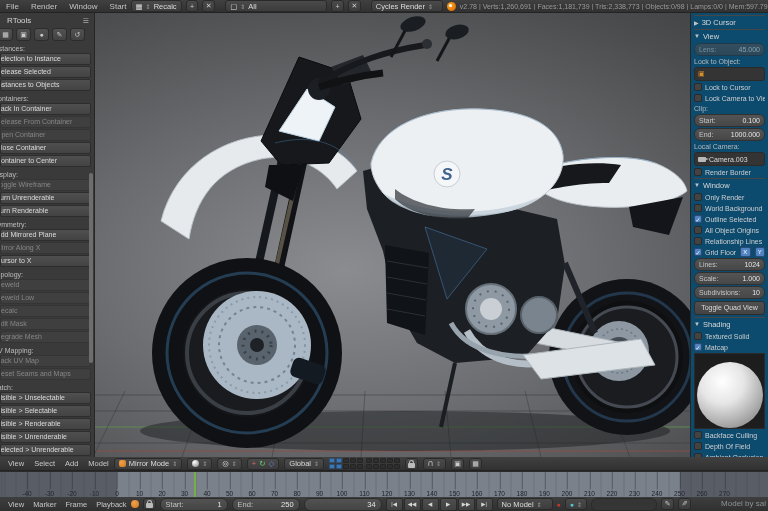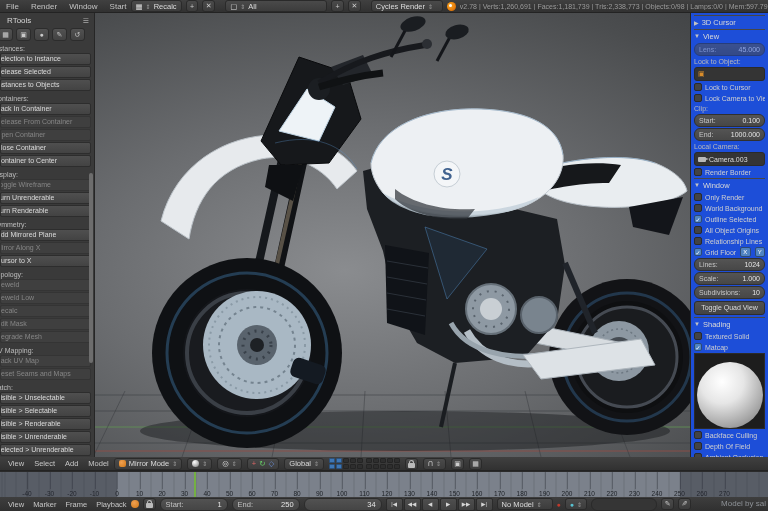--- a/index.html
+++ b/index.html
@@ -35,21 +35,21 @@
   .ts-btn{height:10px;line-height:10px;background:linear-gradient(#4f4f4f,#434343);border:1px solid #2d2d2d;
           border-radius:2px;font-size:7px;color:#dcdcdc;margin-bottom:1px;padding:0 2px;
           white-space:nowrap;overflow:hidden;text-indent:-7px;}
   .ts-btn.disabled{background:#3f3f3f;color:#868686;border-color:#343434;}
   #ts-scroll{position:absolute;right:1px;top:160px;width:4px;height:190px;background:#6d6d6d;border-radius:2px;}
   
   #viewport{position:absolute;left:95px;top:13px;width:595px;height:444px;overflow:hidden;
             background:radial-gradient(ellipse 120% 95% at 42% 58%, #8a8c8f 0%, #6b6d70 35%, #4b4d4f 68%, #323436 100%);}
   #viewport svg{position:absolute;left:0;top:0;}
   
-  #sidebar{position:absolute;left:690px;top:13px;width:78px;height:444px;background:#1d4ed8;
+  #sidebar{position:absolute;left:690px;top:13px;width:78px;height:444px;background:#0c4a6e;
            border-left:1px solid #262626;box-sizing:border-box;padding:1px 3px;overflow:hidden;font-size:7px;}
   .sb-header{height:12px;display:flex;align-items:center;gap:3px;color:#d8d8d8;font-size:7.5px;
              border-top:1px solid #464646;margin-top:1px;}
   .sb-header .arrow{font-size:6px;color:#c2c2c2;}
   .sb-label{color:#b9b9b9;height:9px;line-height:9px;white-space:nowrap;overflow:hidden;}
   .sb-field{display:flex;justify-content:space-between;align-items:center;height:11px;margin:1px 0;
             background:linear-gradient(#545454,#474747);border:1px solid #303030;border-radius:6px;
             padding:0 4px;color:#e4e4e4;white-space:nowrap;overflow:hidden;}
   .sb-field .fl{color:#c6c6c6;}
   .sb-field.disabled{opacity:.55;}

